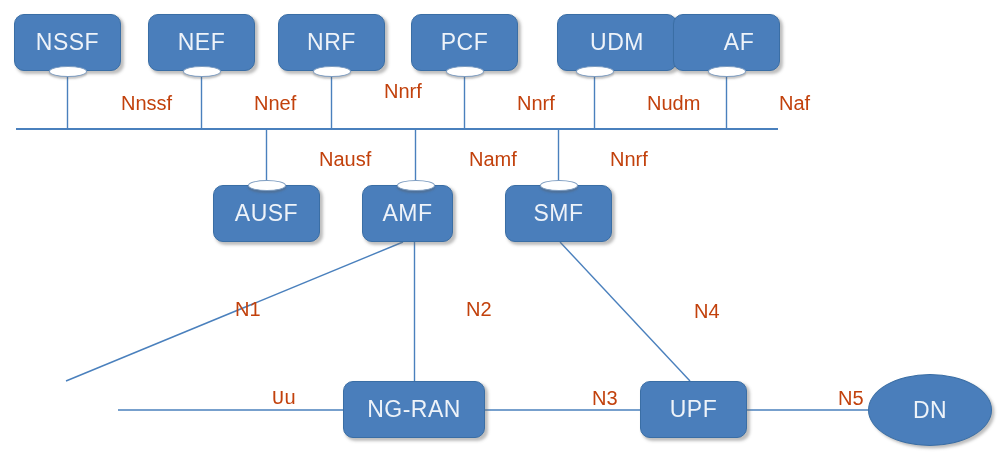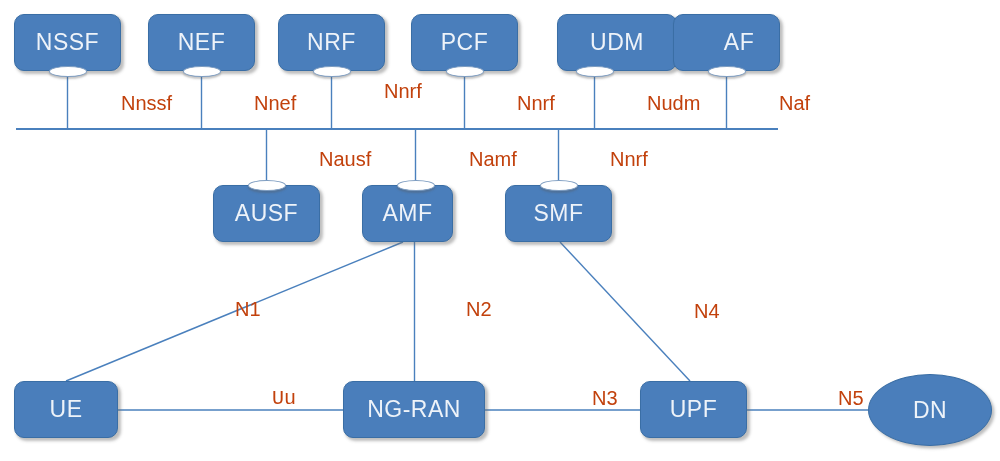--- a/index.html
+++ b/index.html
@@ -101,23 +101,20 @@
   <div class="node" style="left:213px; top:185px; width:107px; height:57px;">
     <span>AUSF</span>
   </div>
   <div class="node" style="left:362px; top:185px; width:91px; height:57px;">
     <span>AMF</span>
   </div>
   <div class="node" style="left:505px; top:185px; width:107px; height:57px;">
     <span>SMF</span>
   </div>
 
-  <div class="node" style="left:14px; top:381px; width:104px; height:57px;">
-    <span>UE</span>
-  </div>
   <div class="node" style="left:343px; top:381px; width:142px; height:57px;align-items:center;">
     <span>NG-RAN</span>
   </div>
   <div class="node" style="left:640px; top:381px; width:107px; height:57px;">
     <span>UPF</span>
   </div>
   <div class="node ellipse" style="left:868px; top:374px; width:124px; height:72px;">
     <span>DN</span>
   </div>
 

